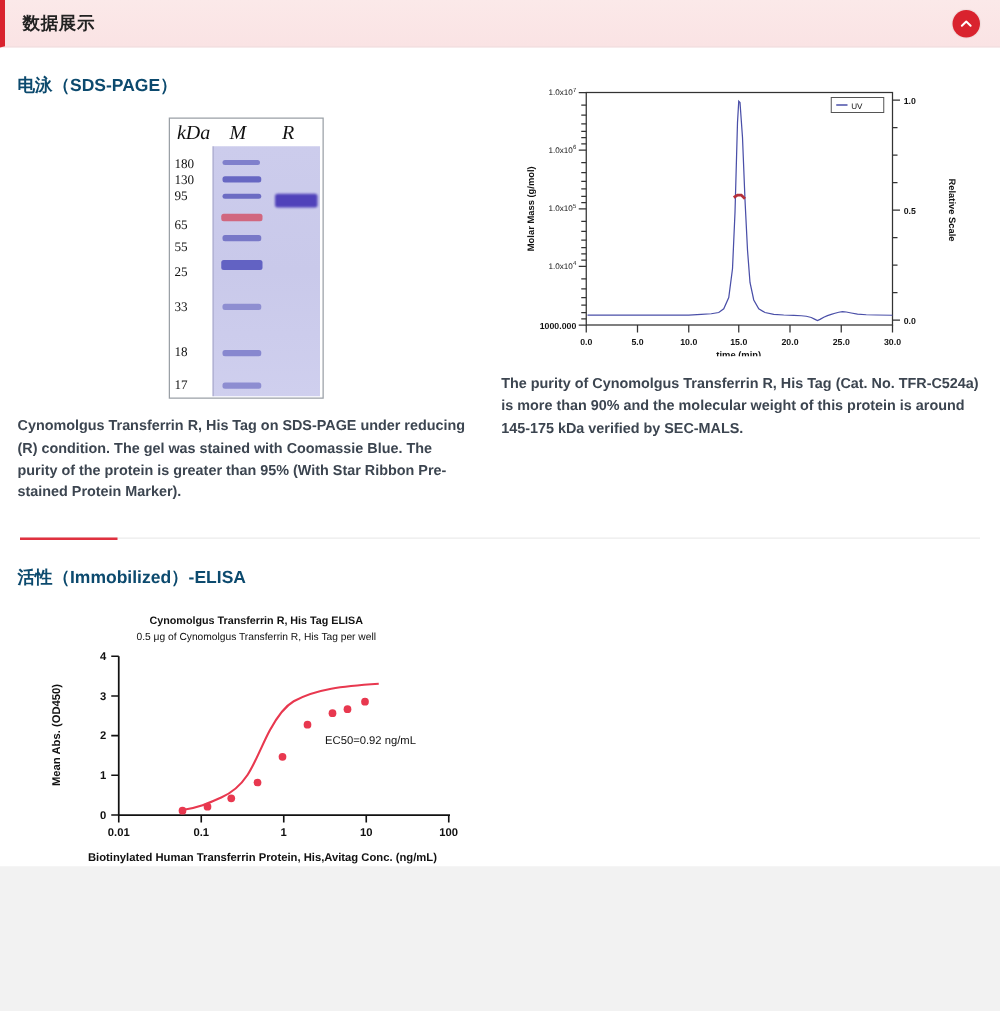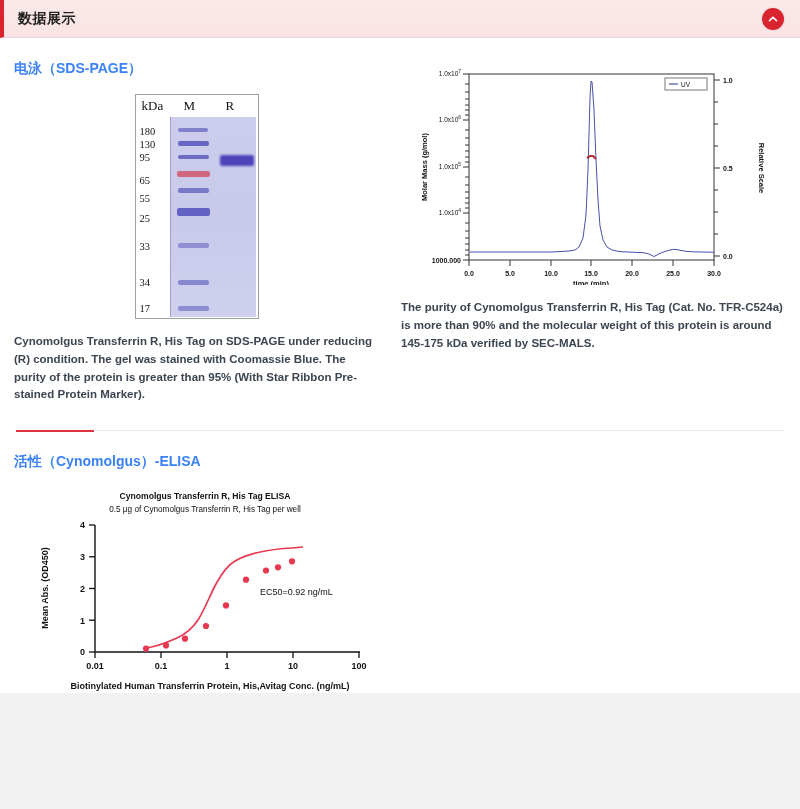--- a/index.html
+++ b/index.html
@@ -55,21 +55,21 @@
   .row {
     display: flex;
     gap: 0;
   }
   .col { width: 400px; padding-right: 14px; }
   .col.right { padding-right: 0; padding-left: 8px; }
 
   .sec-title {
     font-size: 14px;
     font-weight: bold;
-    color: #3b82f6;
+    color: #0c4a6e;
     margin: 22px 0 16px 0;
   }
   .caption {
     font-size: 11.5px;
     line-height: 1.55;
     color: #3c4550;
     margin: 14px 0 0 0;
     font-weight: bold;
   }
 
@@ -85,23 +85,24 @@
   .gel-lane-area {
     position: absolute;
     left: 34px; top: 22px;
     right: 2px; bottom: 1px;
     background: linear-gradient(to bottom, #ccccec 0%, #c9c9ea 50%, #cfcfee 100%);
     border-left: 1px solid #9e9ec9;
   }
   .gel-hdr {
     position: absolute;
     top: 3px;
-    font-size: 13px;
+    font-size: 16px;
     color: #111;
     font-family: "Liberation Serif", serif;
+    font-style: italic;
   }
   .gel-mw {
     position: absolute;
     left: 4px;
     font-size: 10.5px;
     color: #111;
     font-family: "Liberation Serif", serif;
   }
   .band {
     position: absolute;
@@ -160,21 +161,21 @@
             <div class="gel-hdr" style="left:48px;">M</div>
             <div class="gel-hdr" style="left:90px;">R</div>
 
             <div class="gel-mw" style="top:31px;">180</div>
             <div class="gel-mw" style="top:44px;">130</div>
             <div class="gel-mw" style="top:57px;">95</div>
             <div class="gel-mw" style="top:80px;">65</div>
             <div class="gel-mw" style="top:98px;">55</div>
             <div class="gel-mw" style="top:118px;">25</div>
             <div class="gel-mw" style="top:146px;">33</div>
-            <div class="gel-mw" style="top:182px;">34</div>
+            <div class="gel-mw" style="top:182px;">18</div>
             <div class="gel-mw" style="top:208px;">17</div>
 
             <div class="band" style="left:42px; top:33px;  width:30px; height:3.5px; background:#6b6bc4; opacity:.78;"></div>
             <div class="band" style="left:42px; top:46px;  width:31px; height:4.5px; background:#5a5abe; opacity:.88;"></div>
             <div class="band" style="left:42px; top:60px;  width:31px; height:4px;   background:#5c5cbd; opacity:.85;"></div>
             <div class="band" style="left:41px; top:76px;  width:33px; height:6px;   background:#d2627a; opacity:.95;"></div>
             <div class="band" style="left:42px; top:93px;  width:31px; height:5px;   background:#6a6ac2; opacity:.85;"></div>
             <div class="band" style="left:41px; top:113px; width:33px; height:8px;   background:#5a5ac0; opacity:.92;"></div>
             <div class="band" style="left:42px; top:148px; width:31px; height:5px;   background:#7777c8; opacity:.72;"></div>
             <div class="band" style="left:42px; top:185px; width:31px; height:5px;   background:#7070c6; opacity:.75;"></div>
@@ -286,21 +287,21 @@
           </svg>
         </div>
 
         <div class="caption">The purity of Cynomolgus Transferrin R, His Tag (Cat. No. TFR-C524a) is more than 90% and the molecular weight of this protein is around 145-175 kDa verified by SEC-MALS.</div>
       </div>
     </div>
 
     <div class="divider"></div>
 
     <div>
-      <div class="sec-title">活性（Cynomolgus）-ELISA</div>
+      <div class="sec-title">活性（Immobilized）-ELISA</div>
 
       <div class="elisa">
         <svg width="370" height="212" viewBox="0 0 370 212">
 
           <text class="axis-text" x="185" y="12" text-anchor="middle" font-size="8.6" font-weight="bold" fill="#111">Cynomolgus Transferrin R, His Tag ELISA</text>
           <text class="axis-text" x="185" y="25" text-anchor="middle" font-size="8.2" fill="#111">0.5 μg of Cynomolgus Transferrin R, His Tag per well</text>
 
           <line x1="75" y1="38" x2="75" y2="165" stroke="#111" stroke-width="1.4"></line>
           <line x1="75" y1="165" x2="340" y2="165" stroke="#111" stroke-width="1.4"></line>
 

